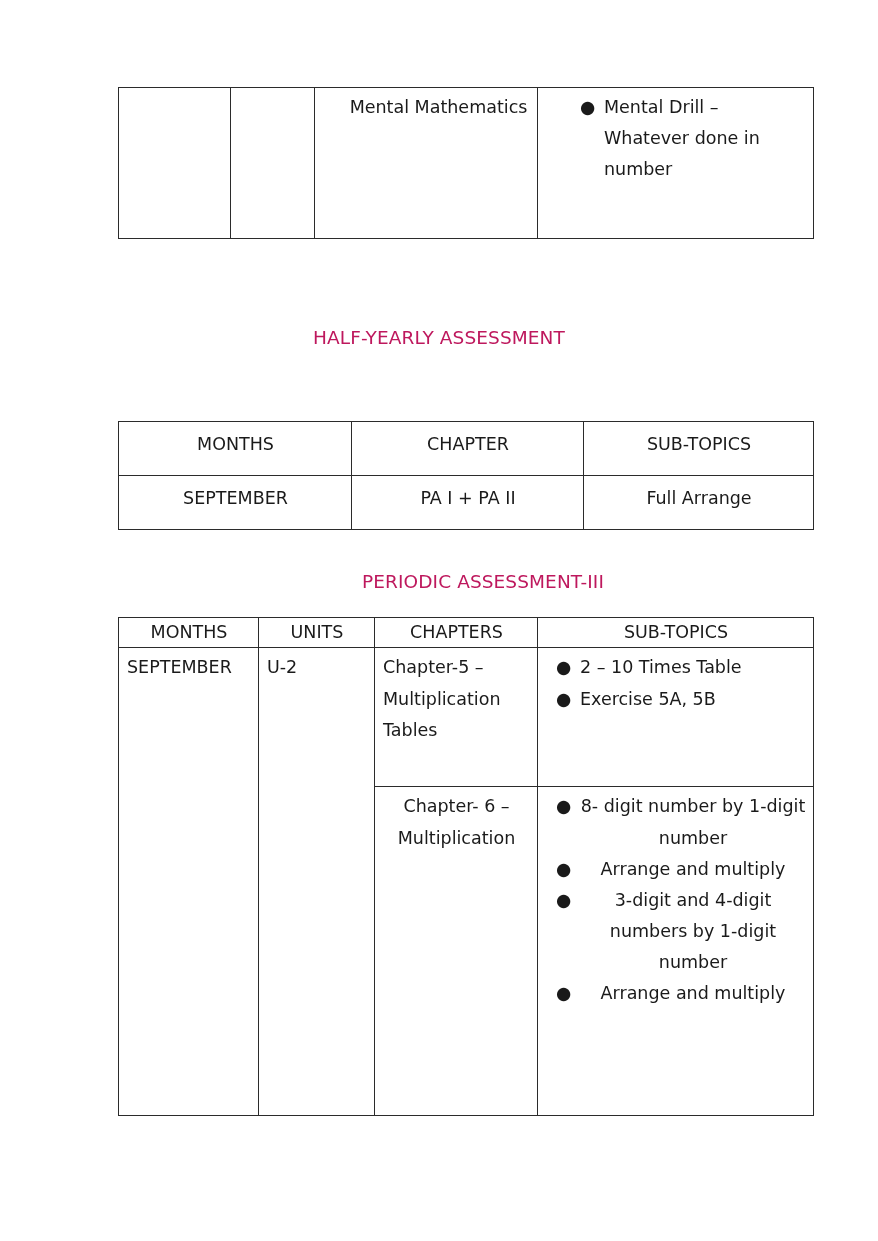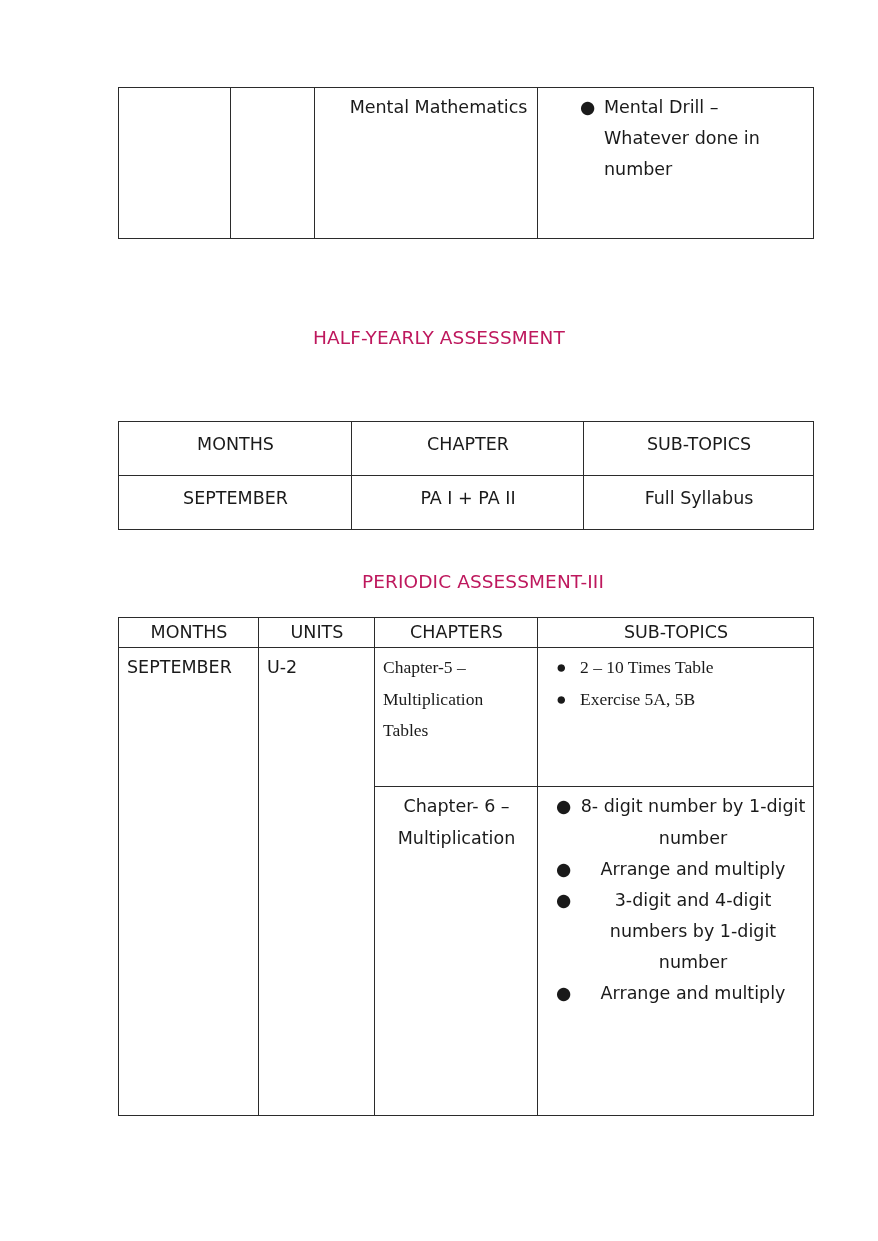--- a/index.html
+++ b/index.html
@@ -102,21 +102,21 @@
   #table-periodic-3 {
     left: 118px;
     top: 617px;
     width: 695px;
   }
   #table-periodic-3 th {
     padding-top: 2px;
     padding-bottom: 2px;
     line-height: 1.45;
   }
-  #table-periodic-3 td.cell-chapter-5 { height: 130px; font-family: Liberation Serif, serif; }
+  #table-periodic-3 td.cell-chapter-5 { height: 130px; }
   #table-periodic-3 td.cell-chapter-6 { height: 320px; text-align: center; }
 </style>
 </head>
 <body>
 
 <div class="page">
 
   <table id="table-mental-math" class="doc-table">
     <colgroup>
       <col style="width:112px">
@@ -153,21 +153,21 @@
       <tr>
         <th class="center">MONTHS</th>
         <th class="center">CHAPTER</th>
         <th class="center">SUB-TOPICS</th>
       </tr>
     </thead>
     <tbody>
       <tr>
         <td class="center">SEPTEMBER</td>
         <td class="center">PA I + PA II</td>
-        <td class="center">Full Syllabus</td>
+        <td class="center">Full Arrange</td>
       </tr>
     </tbody>
   </table>
 
   <div id="heading-periodic-3" class="section-heading">PERIODIC ASSESSMENT-III</div>
 
   <table id="table-periodic-3" class="doc-table">
     <colgroup>
       <col style="width:140px">
       <col style="width:116px">

